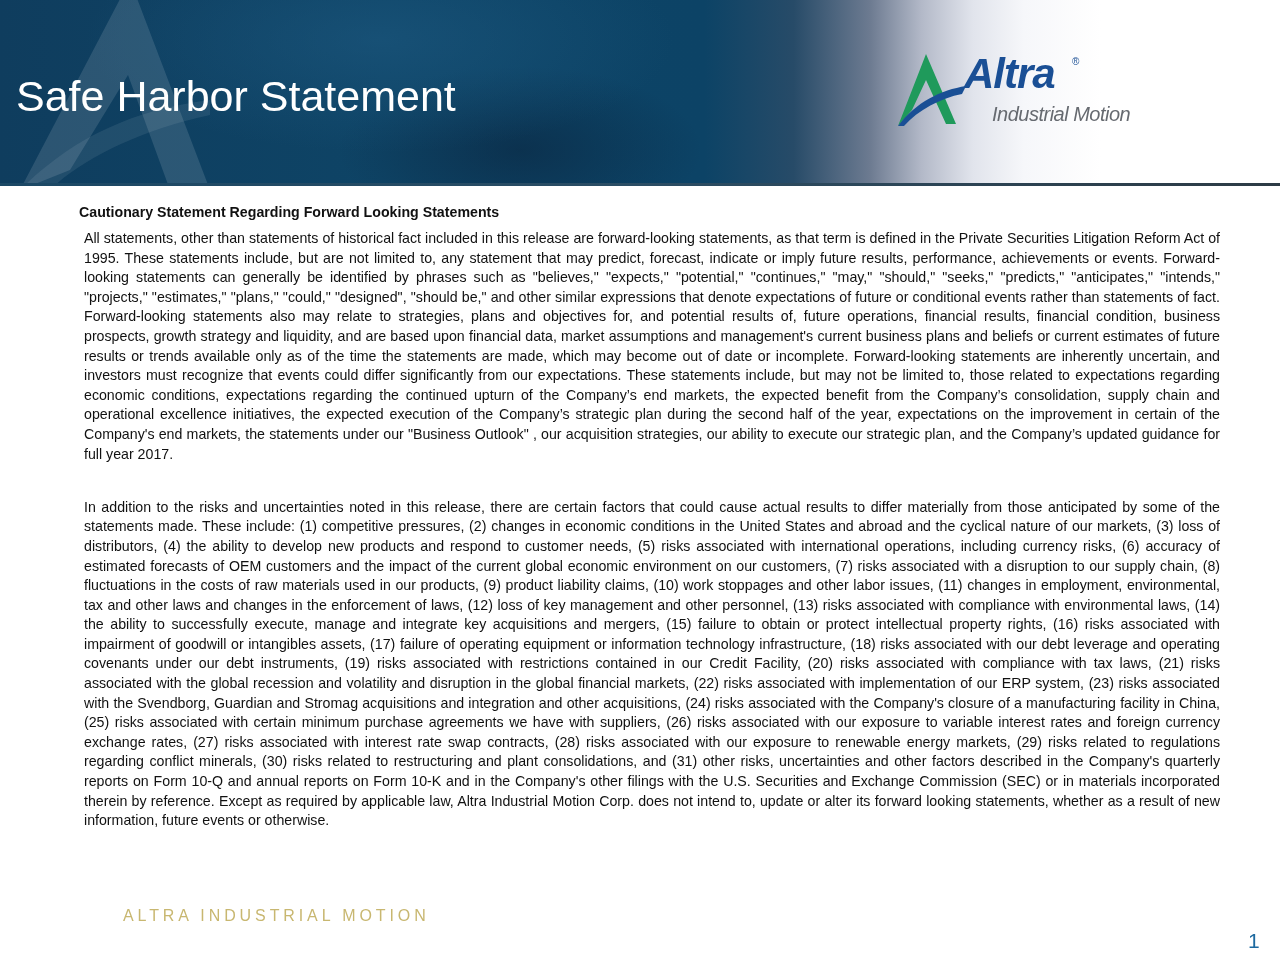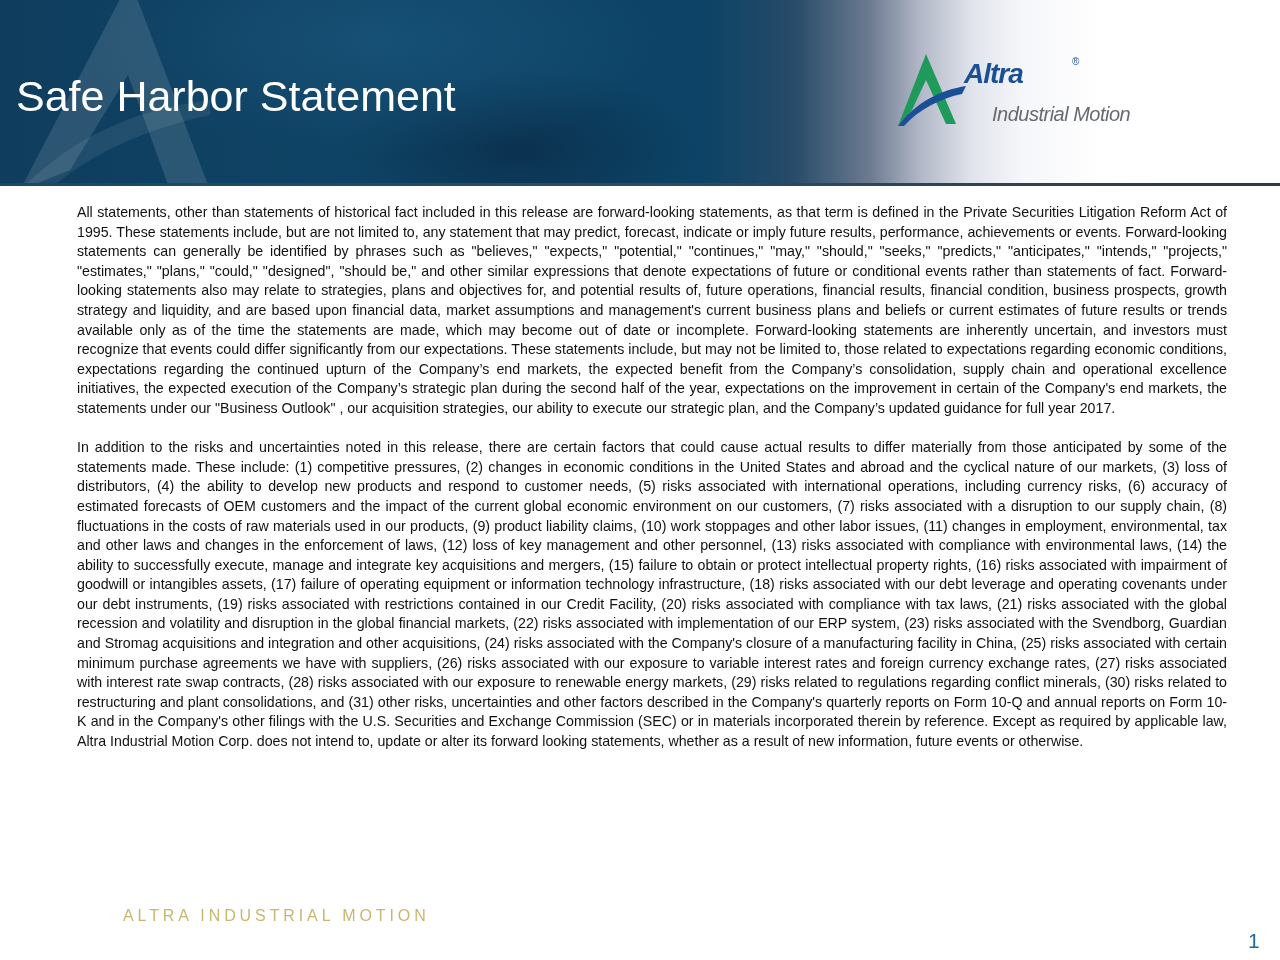--- a/index.html
+++ b/index.html
@@ -54,21 +54,21 @@
       height: 80px;
     }
     .logo-mark {
       position: absolute;
       left: 0; top: 0;
       width: 100px; height: 74px;
     }
     .logo-wordmark {
       position: absolute;
       left: 68px; top: -2px;
-      font-size: 28px;
+      font-size: 42px;
       font-weight: bold;
       font-style: italic;
       color: #1a4f95;
       letter-spacing: -1px;
       line-height: 48px;
     }
     .logo-reg {
       position: absolute;
       left: 176px; top: 4px;
       font-size: 10px;
@@ -93,21 +93,21 @@
       color: #111111;
     }
     .section-heading {
       margin: 0;
       font-size: 14.2px;
       font-weight: bold;
       padding-left: 2px;
       line-height: 19px;
     }
     .para {
-      margin: 0;
+      margin: 7px;
       text-align: justify;
     }
     .para-gap {
       height: 19.6px;
     }
     .footer-brand {
       position: absolute;
       left: 123px; top: 907px;
       font-size: 16px;
       letter-spacing: 3.9px;
@@ -137,19 +137,20 @@
       <path d="M2,74 C20,50 45,38 70,34 L66,42 C45,46 22,58 8,74 Z" fill="#1a4f95"></path>
     </svg>
     <span class="logo-wordmark">Altra</span>
     <span class="logo-reg">®</span>
     <span class="logo-sub">Industrial Motion</span>
   </div>
 </div>
 <div class="header-rule"></div>
 
 <div class="content">
+  <h2 class="section-heading">Cautionary Statement Regarding Forward Looking Statements</h2>
   <p class="para">All statements, other than statements of historical fact included in this release are forward-looking statements, as that term is defined in the Private Securities Litigation Reform Act of 1995. These statements include, but are not limited to, any statement that may predict, forecast, indicate or imply future results, performance, achievements or events. Forward-looking statements can generally be identified by phrases such as "believes," "expects," "potential," "continues," "may," "should," "seeks," "predicts," "anticipates," "intends," "projects," "estimates," "plans," "could," "designed", "should be," and other similar expressions that denote expectations of future or conditional events rather than statements of fact. Forward-looking statements also may relate to strategies, plans and objectives for, and potential results of, future operations, financial results, financial condition, business prospects, growth strategy and liquidity, and are based upon financial data, market assumptions and management's current business plans and beliefs or current estimates of future results or trends available only as of the time the statements are made, which may become out of date or incomplete. Forward-looking statements are inherently uncertain, and investors must recognize that events could differ significantly from our expectations. These statements include, but may not be limited to, those related to expectations regarding economic conditions, expectations regarding the continued upturn of the Company’s end markets, the expected benefit from the Company’s consolidation, supply chain and operational excellence initiatives, the expected execution of the Company’s strategic plan during the second half of the year, expectations on the improvement in certain of the Company's end markets, the statements under our "Business Outlook" , our acquisition strategies, our ability to execute our strategic plan, and the Company’s updated guidance for full year 2017.</p>
   <div class="para-gap"></div>
   <p class="para">In addition to the risks and uncertainties noted in this release, there are certain factors that could cause actual results to differ materially from those anticipated by some of the statements made. These include: (1) competitive pressures, (2) changes in economic conditions in the United States and abroad and the cyclical nature of our markets, (3) loss of distributors, (4) the ability to develop new products and respond to customer needs, (5) risks associated with international operations, including currency risks, (6) accuracy of estimated forecasts of OEM customers and the impact of the current global economic environment on our customers, (7) risks associated with a disruption to our supply chain, (8) fluctuations in the costs of raw materials used in our products, (9) product liability claims, (10) work stoppages and other labor issues, (11) changes in employment, environmental, tax and other laws and changes in the enforcement of laws, (12) loss of key management and other personnel, (13) risks associated with compliance with environmental laws, (14) the ability to successfully execute, manage and integrate key acquisitions and mergers, (15) failure to obtain or protect intellectual property rights, (16) risks associated with impairment of goodwill or intangibles assets, (17) failure of operating equipment or information technology infrastructure, (18) risks associated with our debt leverage and operating covenants under our debt instruments, (19) risks associated with restrictions contained in our Credit Facility, (20) risks associated with compliance with tax laws, (21) risks associated with the global recession and volatility and disruption in the global financial markets, (22) risks associated with implementation of our ERP system, (23) risks associated with the Svendborg,  Guardian and Stromag acquisitions and integration and other acquisitions, (24) risks associated with the Company's closure of a manufacturing facility in China, (25) risks associated with certain minimum purchase agreements we have with suppliers, (26) risks associated with our exposure to variable interest rates and foreign currency exchange rates, (27) risks associated with interest rate swap contracts, (28) risks associated with our exposure to renewable energy markets, (29) risks related to regulations regarding conflict minerals, (30) risks related to restructuring and plant consolidations, and (31) other risks, uncertainties and other factors described in the Company's quarterly reports on Form 10-Q and annual reports on Form 10-K and in the Company's other filings with the U.S. Securities and Exchange Commission (SEC) or in materials incorporated therein by reference. Except as required by applicable law, Altra Industrial Motion Corp. does not intend to, update or alter its forward looking statements, whether as a result of new information, future events or otherwise.</p>
 </div>
 
 <div class="footer-brand">ALTRA INDUSTRIAL MOTION</div>
 <div class="page-number">1</div>
 
 </body></html>

